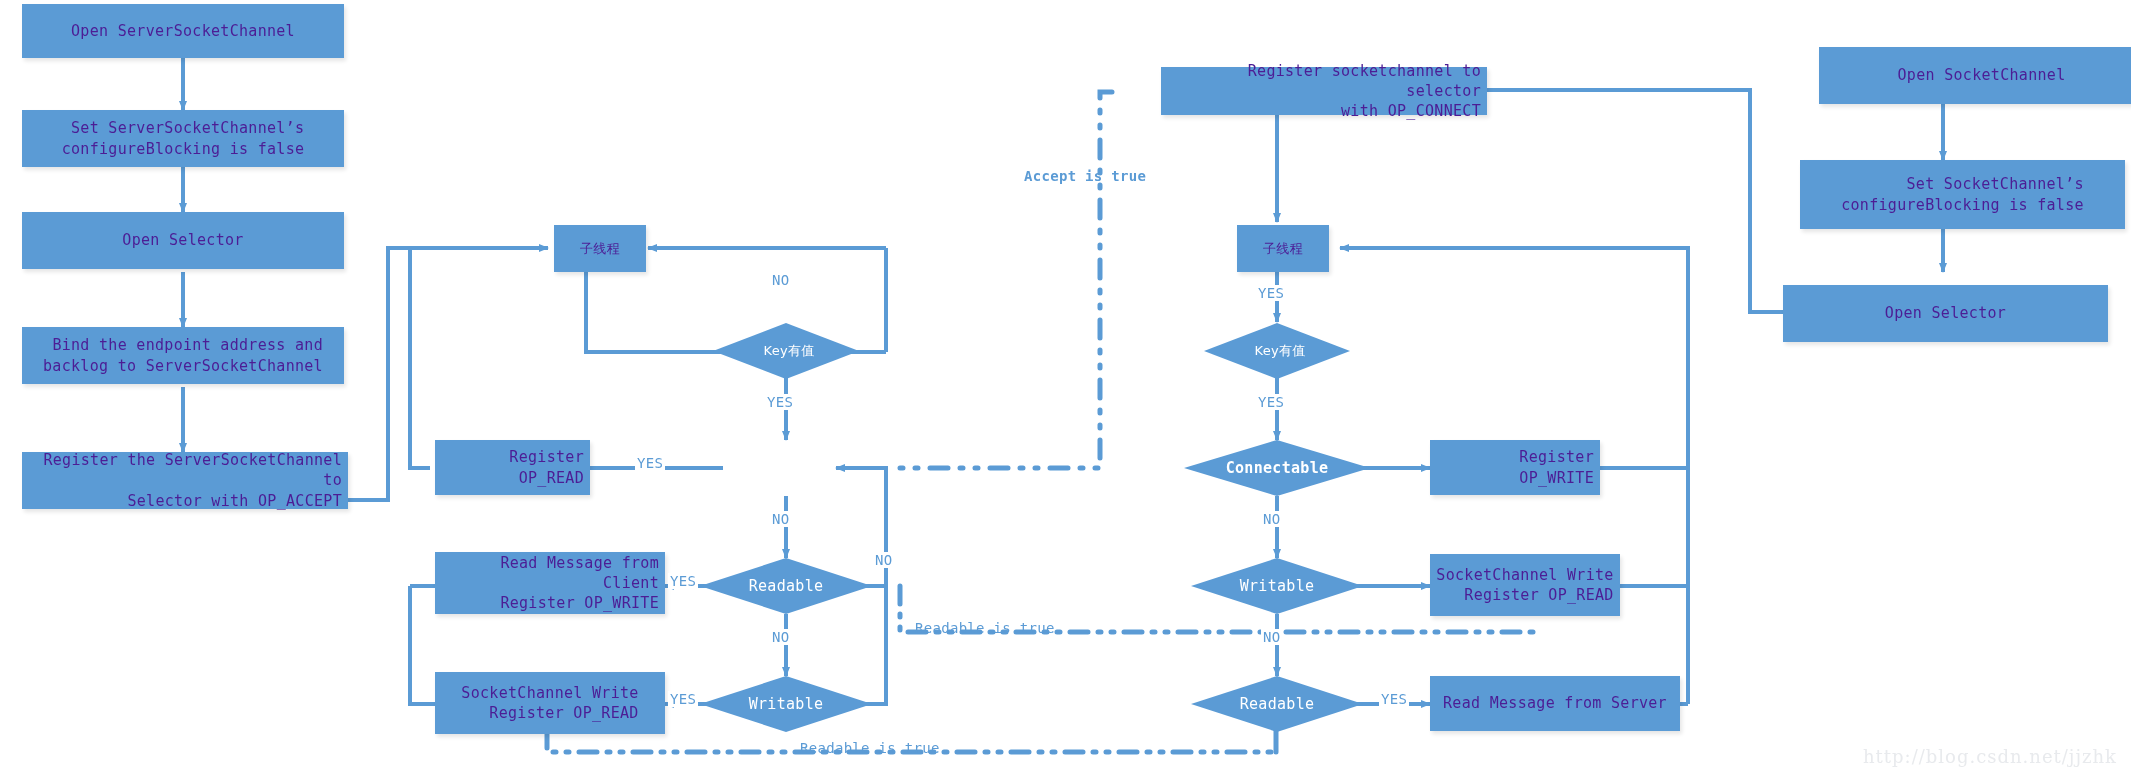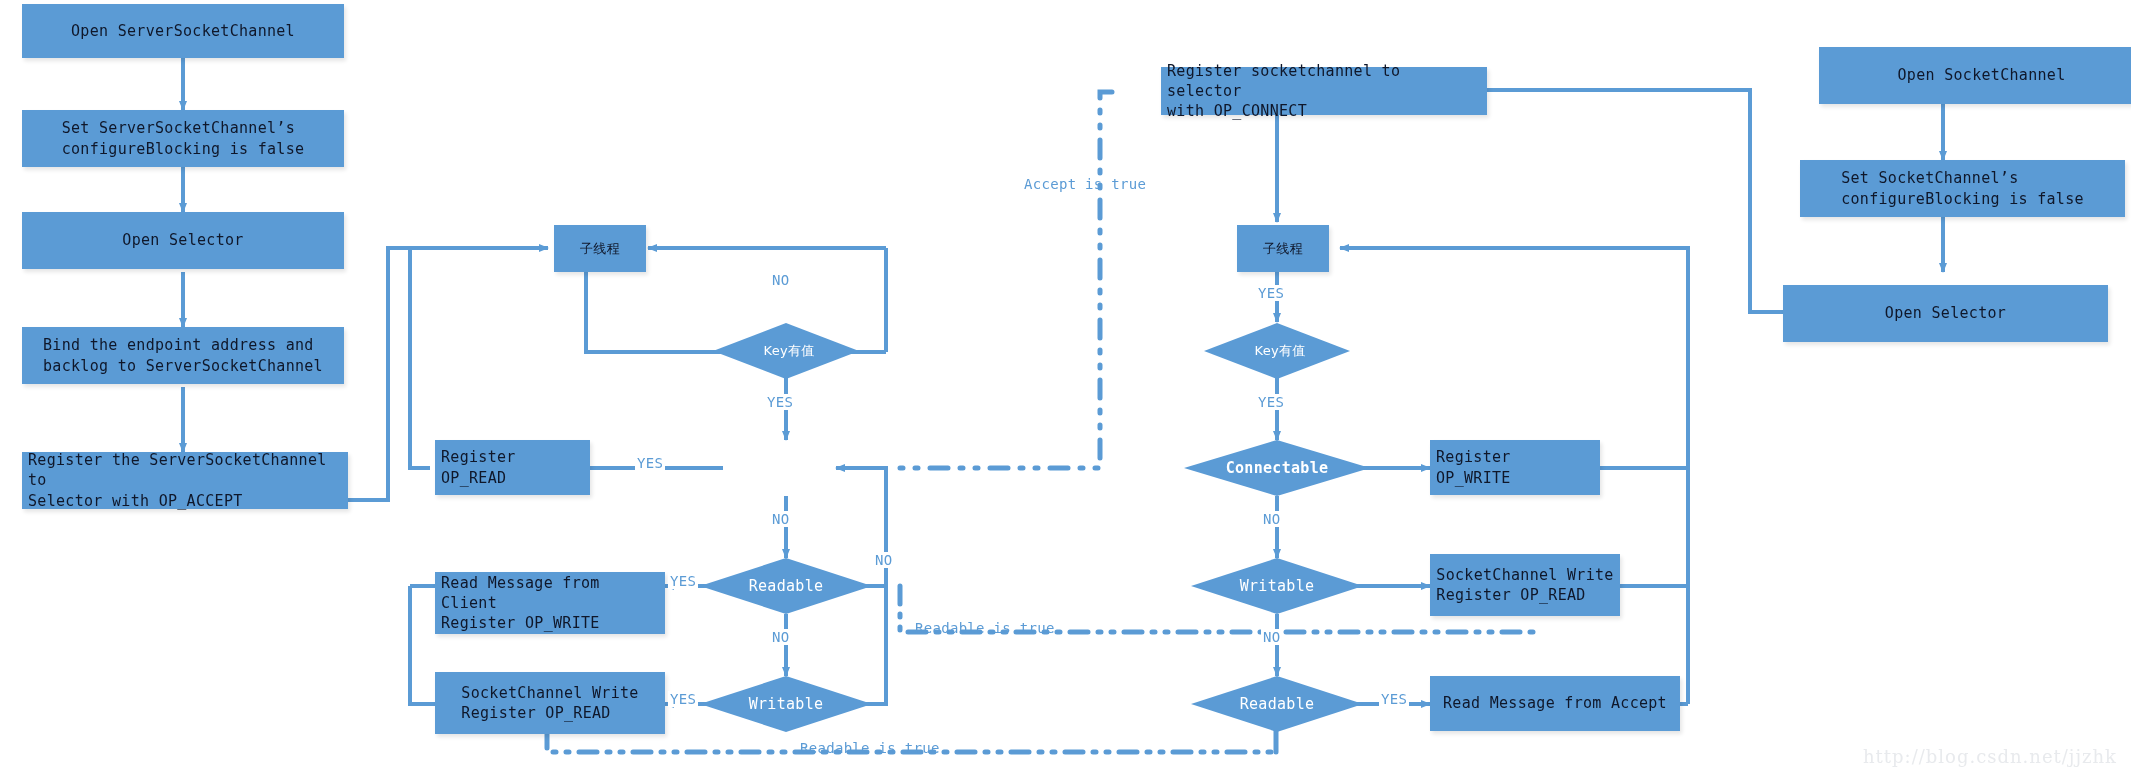--- a/index.html
+++ b/index.html
@@ -20,25 +20,25 @@
   svg#wires {
     position: absolute;
     left: 0; top: 0;
     width: 2131px;
     height: 775px;
     pointer-events: none;
   }
   .node {
     position: absolute;
     background: #5B9BD5;
-    color: #0f172a;
+    color: #4c1d95;
     display: flex;
     align-items: center;
     justify-content: center;
-    text-align: left;
+    text-align: right;
     font-size: 15px;
     line-height: 1.35;
     letter-spacing: 0.3px;
     box-sizing: border-box;
     padding: 2px 6px;
     box-shadow: 2px 3px 4px rgba(0,0,0,0.10);
     white-space: pre-line;
   }
   .diamond-wrap {
     position: absolute;
@@ -209,39 +209,39 @@
 
   <div class="diamond-wrap" style="left:700px; top:676px; width:172px; height:56px;">
     <svg class="diamond-shape" viewBox="0 0 172 56" preserveAspectRatio="none">
       <polygon points="86,0 172,28 86,56 0,28" fill="#5B9BD5"></polygon>
     </svg>
     <span class="diamond-label">Writable</span>
   </div>
 
   <div class="node" style="left:435px; top:440px; width:155px; height:55px;">Register OP_READ</div>
 
-  <div class="node" style="left:435px; top:572px; width:230px; height:62px;">Read Message from Client
+  <div class="node" style="left:435px; top:552px; width:230px; height:62px;">Read Message from Client
 Register OP_WRITE</div>
 
   <div class="node" style="left:435px; top:672px; width:230px; height:62px;">SocketChannel Write
 Register OP_READ</div>
 
   <div class="edge-label white-bg" style="left:770px; top:272px;">NO</div>
   <div class="edge-label white-bg" style="left:765px; top:394px;">YES</div>
   <div class="edge-label white-bg" style="left:635px; top:455px;">YES</div>
   <div class="edge-label white-bg" style="left:770px; top:511px;">NO</div>
   <div class="edge-label white-bg" style="left:668px; top:573px;">YES</div>
   <div class="edge-label white-bg" style="left:770px; top:629px;">NO</div>
   <div class="edge-label white-bg" style="left:668px; top:691px;">YES</div>
   <div class="edge-label white-bg" style="left:873px; top:552px;">NO</div>
 
   <div class="edge-label" style="left:915px; top:620px;">Readable is true</div>
   <div class="edge-label" style="left:800px; top:740px;">Readable is true</div>
 
-  <div class="edge-label" style="left:1024px; top:176px;">Accept is true</div>
+  <div class="edge-label" style="left:1024px; top:168px;font-weight:bold;">Accept is true</div>
 
   <div class="node" style="left:1113px; top:67px; width:326px; height:48px;margin-left:48px;">Register socketchannel to selector
 with OP_CONNECT</div>
 
   <div class="node cjk" style="left:1231px; top:225px; width:92px; height:47px;">子线程</div>
 
   <div class="diamond-wrap" style="left:1204px; top:323px; width:146px; height:56px;">
     <svg class="diamond-shape" viewBox="0 0 146 56" preserveAspectRatio="none">
       <polygon points="73,0 146,28 73,56 0,28" fill="#5B9BD5"></polygon>
     </svg>
@@ -267,30 +267,30 @@
       <polygon points="86,0 172,28 86,56 0,28" fill="#5B9BD5"></polygon>
     </svg>
     <span class="diamond-label">Readable</span>
   </div>
 
   <div class="node" style="left:1430px; top:440px; width:170px; height:55px;">Register OP_WRITE</div>
 
   <div class="node" style="left:1430px; top:554px; width:190px; height:62px;">SocketChannel Write
 Register OP_READ</div>
 
-  <div class="node" style="left:1430px; top:676px; width:250px; height:55px;">Read Message from Accept</div>
+  <div class="node" style="left:1430px; top:676px; width:250px; height:55px;">Read Message from Server</div>
 
   <div class="edge-label white-bg" style="left:1256px; top:285px;">YES</div>
   <div class="edge-label white-bg" style="left:1256px; top:394px;">YES</div>
   <div class="edge-label white-bg" style="left:1261px; top:511px;">NO</div>
   <div class="edge-label white-bg" style="left:1261px; top:629px;">NO</div>
   <div class="edge-label white-bg" style="left:1379px; top:691px;">YES</div>
 
   <div class="node" style="left:1783px; top:47px; width:325px; height:57px;margin-left:36px;">Open SocketChannel</div>
 
-  <div class="node" style="left:1800px; top:160px; width:325px; height:57px;">Set SocketChannel’s
+  <div class="node" style="left:1800px; top:160px; width:325px; height:69px;">Set SocketChannel’s
 configureBlocking is false</div>
 
   <div class="node" style="left:1783px; top:285px; width:325px; height:57px;">Open Selector</div>
 
   <div class="watermark">http://blog.csdn.net/jjzhk</div>
 
 </div>
 
 </body></html>

